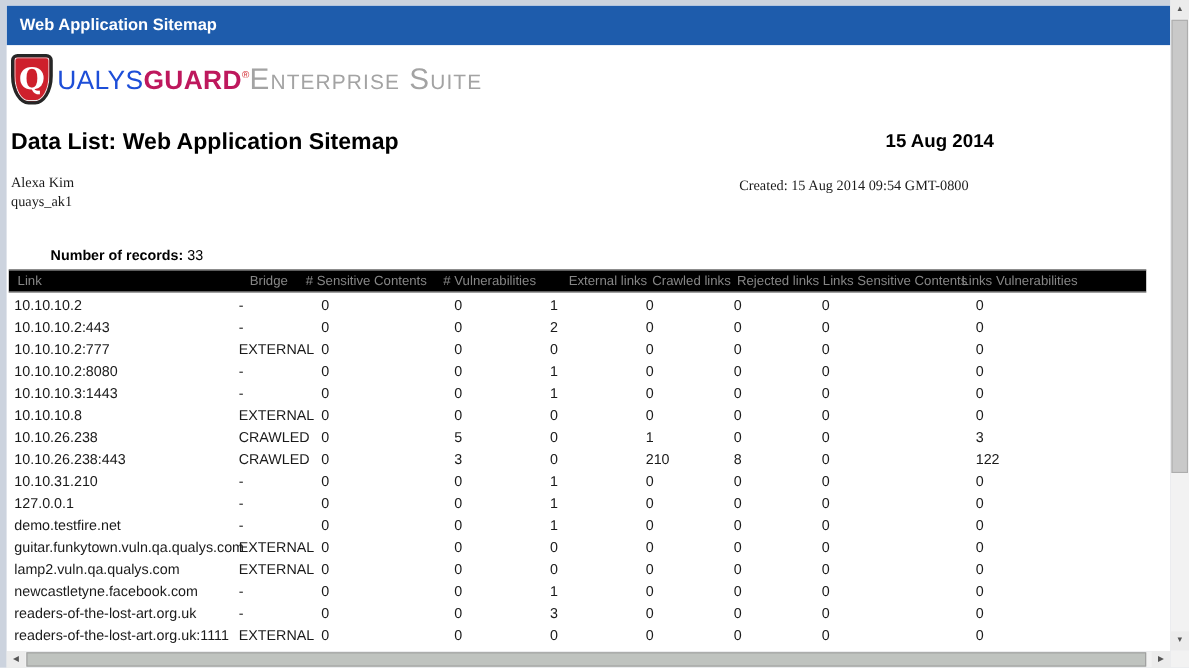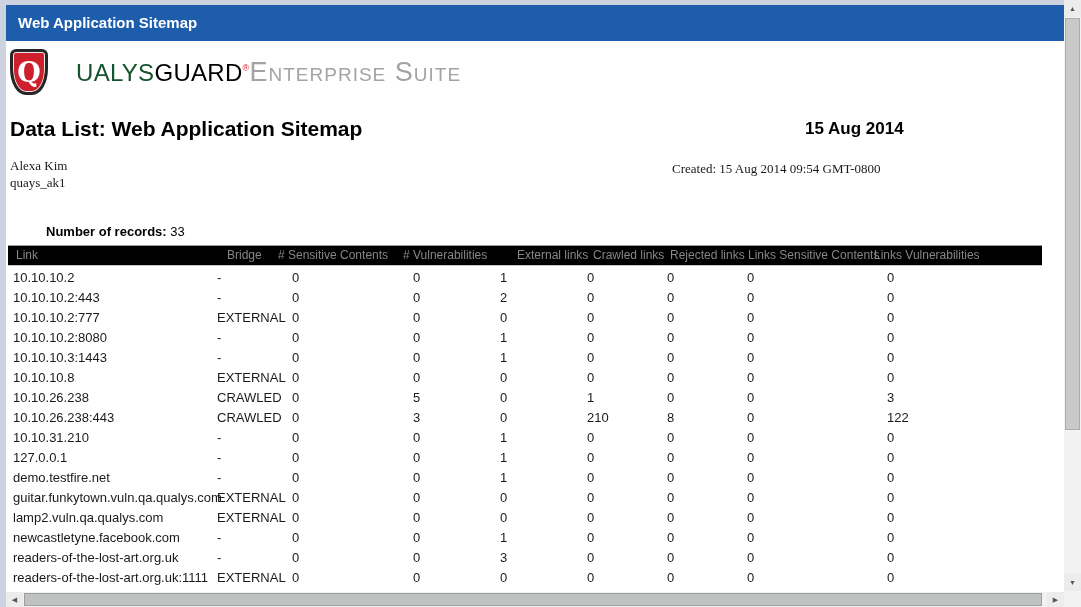--- a/index.html
+++ b/index.html
@@ -27,22 +27,22 @@
     border:3px solid #262626;
     border-radius:6px 6px 16px 16px / 6px 6px 26px 26px;
     display:flex;align-items:center;justify-content:center;
     box-shadow:inset 0 0 0 1px #e8e8e8;
   }
   #shield span{
     color:#ffffff;font-family:"DejaVu Serif", serif;
     font-weight:bold;font-size:27px;line-height:1;
   }
   #logotext{margin-left:4px;font-size:24px;letter-spacing:0.3px;white-space:nowrap;}
-  .brand-dark{color:#14532d;margin-left:24px;}
-  .brand-red{color:#000000;font-weight:normal;}
+  .brand-dark{color:#1d4ed8;}
+  .brand-red{color:#be185d;font-weight:bold;}
   .brand-reg{color:#d2232a;font-size:9px;vertical-align:top;line-height:22px;}
   .brand-suite{color:#a3a3a3;font-variant:small-caps;font-size:27px;letter-spacing:1px;}
   
   #page-title{
     position:absolute;left:4px;top:112px;margin:0;
     font-size:21px;font-weight:bold;color:#000000;white-space:nowrap;
   }
   #big-date{
     position:absolute;left:799px;top:114px;
     font-size:17px;font-weight:bold;color:#000000;white-space:nowrap;

